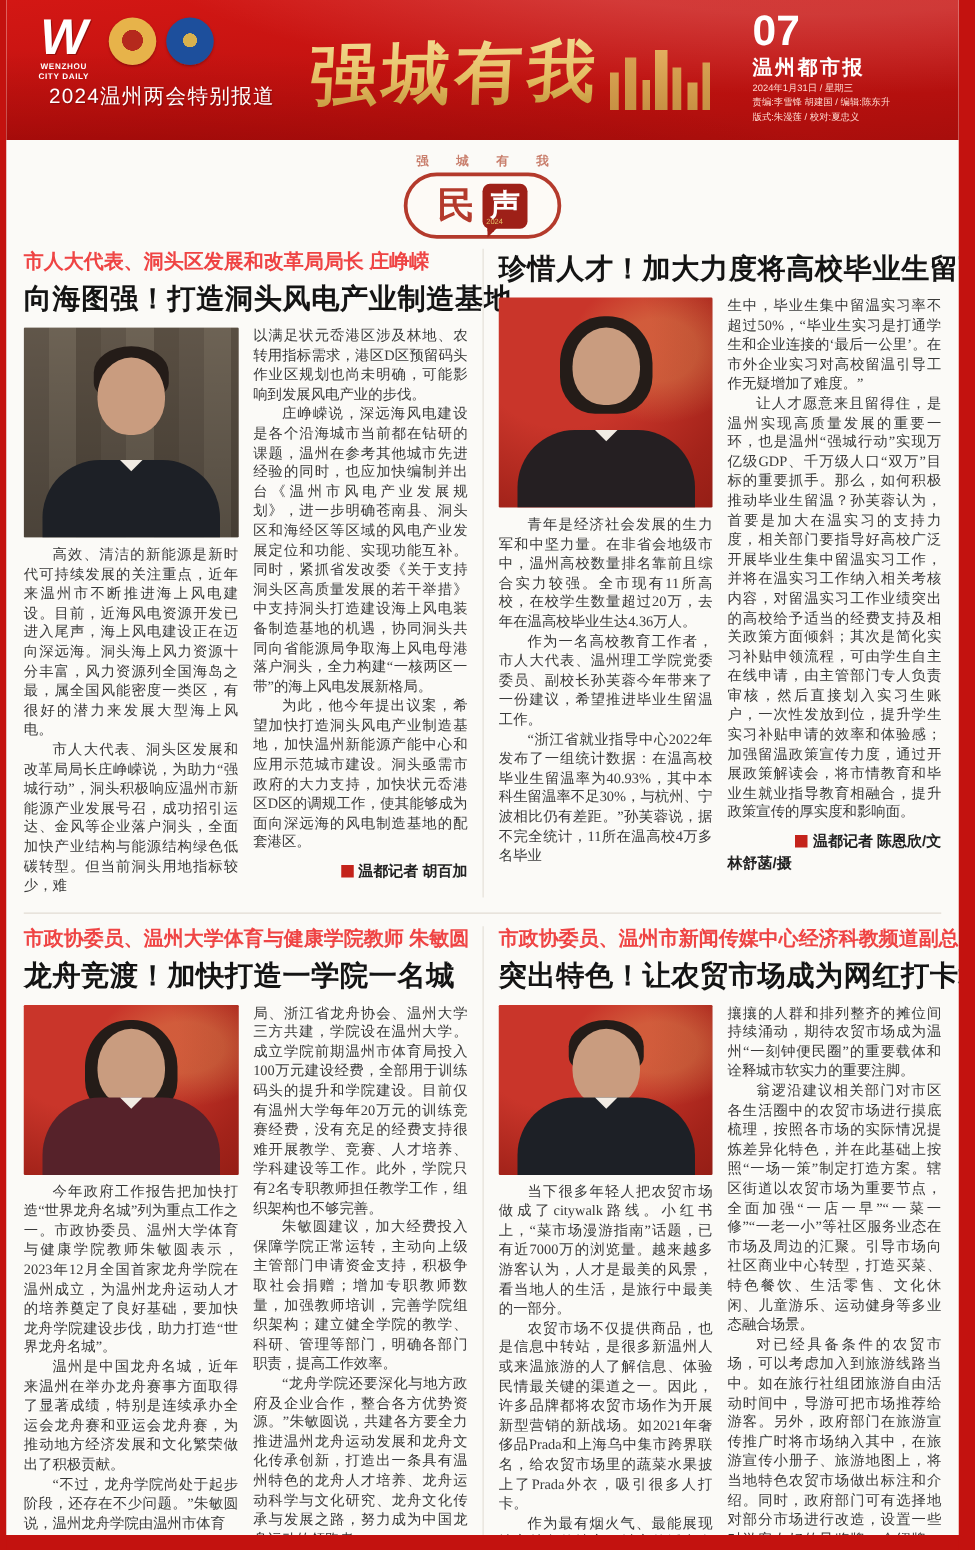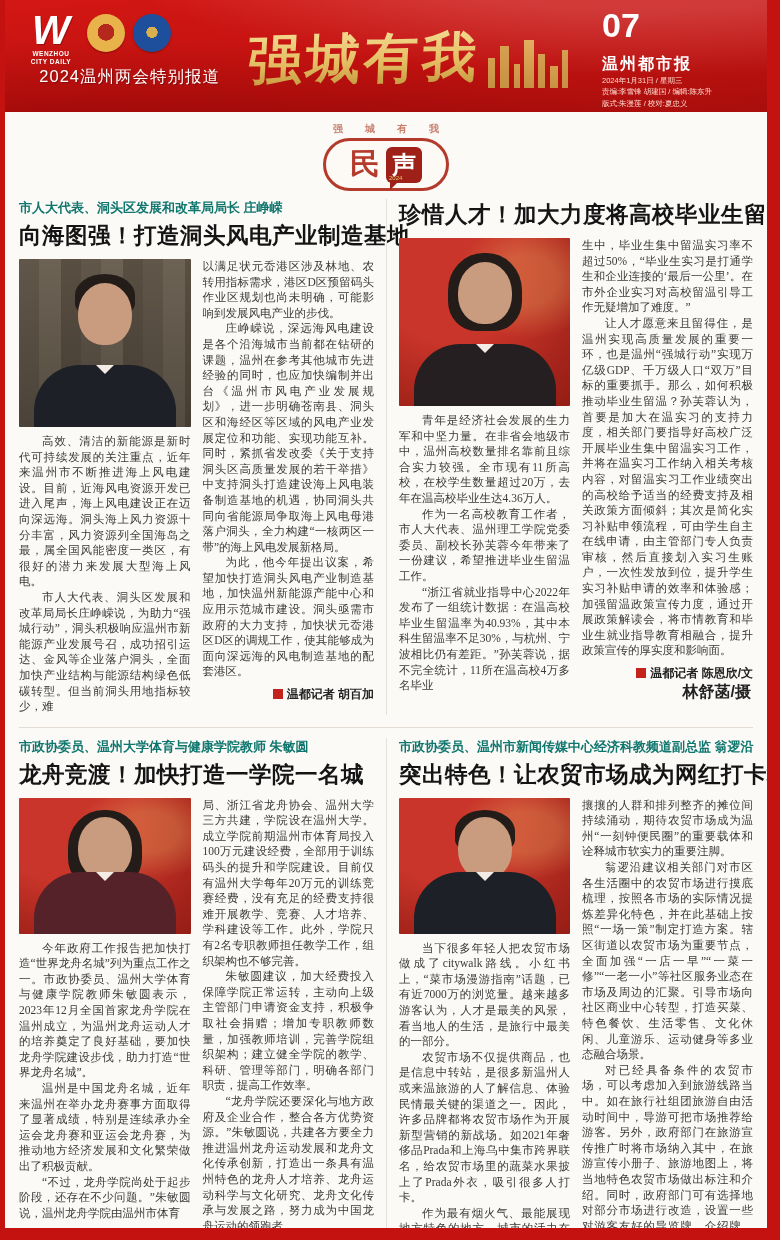--- a/index.html
+++ b/index.html
@@ -40,63 +40,63 @@
       linear-gradient(#d9ae57,#caa04a) no-repeat 0 18px/7px 30px,
       linear-gradient(#d9ae57,#caa04a) no-repeat 12px 6px/9px 42px,
       linear-gradient(#d9ae57,#caa04a) no-repeat 26px 24px/6px 24px,
       linear-gradient(#e6bd66,#caa04a) no-repeat 36px 0/10px 48px,
       linear-gradient(#d9ae57,#caa04a) no-repeat 50px 14px/7px 34px,
       linear-gradient(#d9ae57,#caa04a) no-repeat 62px 26px/8px 22px,
       linear-gradient(#d9ae57,#caa04a) no-repeat 74px 10px/6px 38px;
   }
   .banner-right{ width:165px; padding:8px 14px 0 0; font-family:"Liberation Sans",sans-serif; }
   .page-num{ font-size:34px; font-weight:bold; line-height:34px; }
-  .paper-name{ font-size:16px; font-weight:bold; letter-spacing:2px; margin-top:12px; }
+  .paper-name{ font-size:16px; font-weight:bold; letter-spacing:2px; margin-top:2px; }
   .info-line{ font-size:7.5px; color:#ffd9cf; line-height:1.5; white-space:nowrap; }
   .info-line:first-of-type{ margin-top:6px; }
   
   .badge-wrap{ text-align:center; padding:10px 0 6px; }
   .badge-top{ font-size:10px; letter-spacing:22px; color:#c97f6d; font-weight:bold; text-indent:22px; margin-bottom:2px; font-family:"Liberation Sans",sans-serif; }
   .badge-oval{
     display:inline-flex; align-items:center; gap:4px; border:3px solid #b43a2c; border-radius:40px;
     padding:3px 24px; background:#fdfaf6; color:#b43a2c;
   }
   .b-side{ font-size:30px; font-weight:900; letter-spacing:2px; font-family:"Liberation Serif",serif; }
   .b-block{ width:36px; height:36px; background:#9e2018; border-radius:6px; position:relative; display:inline-flex; align-items:center; justify-content:center; }
   .b-block:after{ content:""; position:absolute; left:4px; bottom:-7px; border:5px solid transparent; border-top-color:#9e2018; border-left-color:#9e2018; }
   .b-sheng{ color:#fff; font-size:24px; font-weight:900; line-height:1; }
   .b-year{ position:absolute; left:3px; bottom:2px; font-size:6px; color:#e7c169; font-family:"Liberation Sans",sans-serif; }
   
   .grid{ padding:2px 12px 0; }
   .row{ display:flex; }
   .row-divider{ height:1px; background:#e2dcd4; margin:12px 2px 10px; }
   .story{ width:50%; padding:0 12px 0 2px; }
   .story + .story{ border-left:1px solid #e6e1da; padding:0 2px 0 12px; }
-  .kicker{ font-family:"Liberation Sans",sans-serif; font-size:13px; font-weight:bold; color:#0f766e; margin-bottom:3px; white-space:nowrap; }
+  .kicker{ font-family:"Liberation Sans",sans-serif; font-size:16px; font-weight:bold; color:#ef4444; margin-bottom:3px; white-space:nowrap; }
   .headline{ font-size:22.5px; font-weight:900; color:#141414; letter-spacing:.5px; margin-bottom:8px; white-space:nowrap; font-family:"Liberation Serif",serif; }
   .story-cols{ display:flex; gap:12px; }
   .col{ flex:1; min-width:0; }
   .col p{ font-size:11.5px; line-height:15.6px; color:#3a3a3a; text-align:justify; text-indent:2em; }
   .col p.cont{ text-indent:0; }
   .photo{ width:100%; height:168px; margin-bottom:7px; position:relative; overflow:hidden; border-radius:1px; }
   .photo-sm{ height:136px; }
   .photo-books{ background:repeating-linear-gradient(90deg,#6e6254 0 20px,#7c7060 20px 42px,#65594b 42px 62px), #6e6254; }
   .photo-books:before{ content:""; position:absolute; inset:0; background:linear-gradient(180deg, rgba(0,0,0,.12), rgba(0,0,0,.32)); }
   .photo-red{ background:radial-gradient(120% 120% at 30% 20%, #c9352a 0 35%, #a3231a 70%, #8c1b13 100%); }
   .photo-red:before{ content:""; position:absolute; inset:0; background:radial-gradient(60% 50% at 75% 25%, rgba(231,193,105,.28) 0 30%, rgba(231,193,105,0) 70%); }
   .person{ position:absolute; left:0; right:0; bottom:0; top:0; }
   .head{ position:absolute; top:14%; left:50%; transform:translateX(-50%); width:54px; height:62px; border-radius:50% 50% 46% 46%; background:#c99c7f; z-index:2; }
   .hair{ position:absolute; top:9%; left:50%; transform:translateX(-50%); width:60px; height:42px; border-radius:50% 50% 30% 30%; background:#241c18; z-index:1; }
   .female .hair{ width:74px; height:78px; border-radius:48% 48% 38% 38%; }
   .torso{ position:absolute; bottom:0; left:50%; transform:translateX(-50%); width:142px; height:62px; border-radius:46px 46px 0 0; background:#23262d; z-index:3; }
   .torso:after{ content:""; position:absolute; top:0; left:50%; transform:translateX(-50%); border:9px solid transparent; border-top-color:#f2ece4; }
   .t-dark{ background:#1d2026; } .t-brown{ background:#251f22; } .t-maroon{ background:#56222a; }
   .byline{ text-align:right; margin-top:6px; font-size:12px; font-weight:bold; color:#222; font-family:"Liberation Sans",sans-serif; }
   .sq{ display:inline-block; width:10px; height:10px; background:#c4231b; margin-right:4px; vertical-align:-1px; }
-  .byline2{ text-align:right; font-size:16px; font-weight:bold; color:#222; font-family:"Liberation Sans",sans-serif; padding-right:2px; }
+  .byline2{ font-size:12px; font-weight:bold; color:#222; font-family:"Liberation Sans",sans-serif; padding-right:2px; }
   .byline2:empty{ display:none; }
 </style>
 </head>
 <body>
 
 <div class="page">
 
   <header class="banner">
     <div class="banner-left">
       <div class="logo-row">

